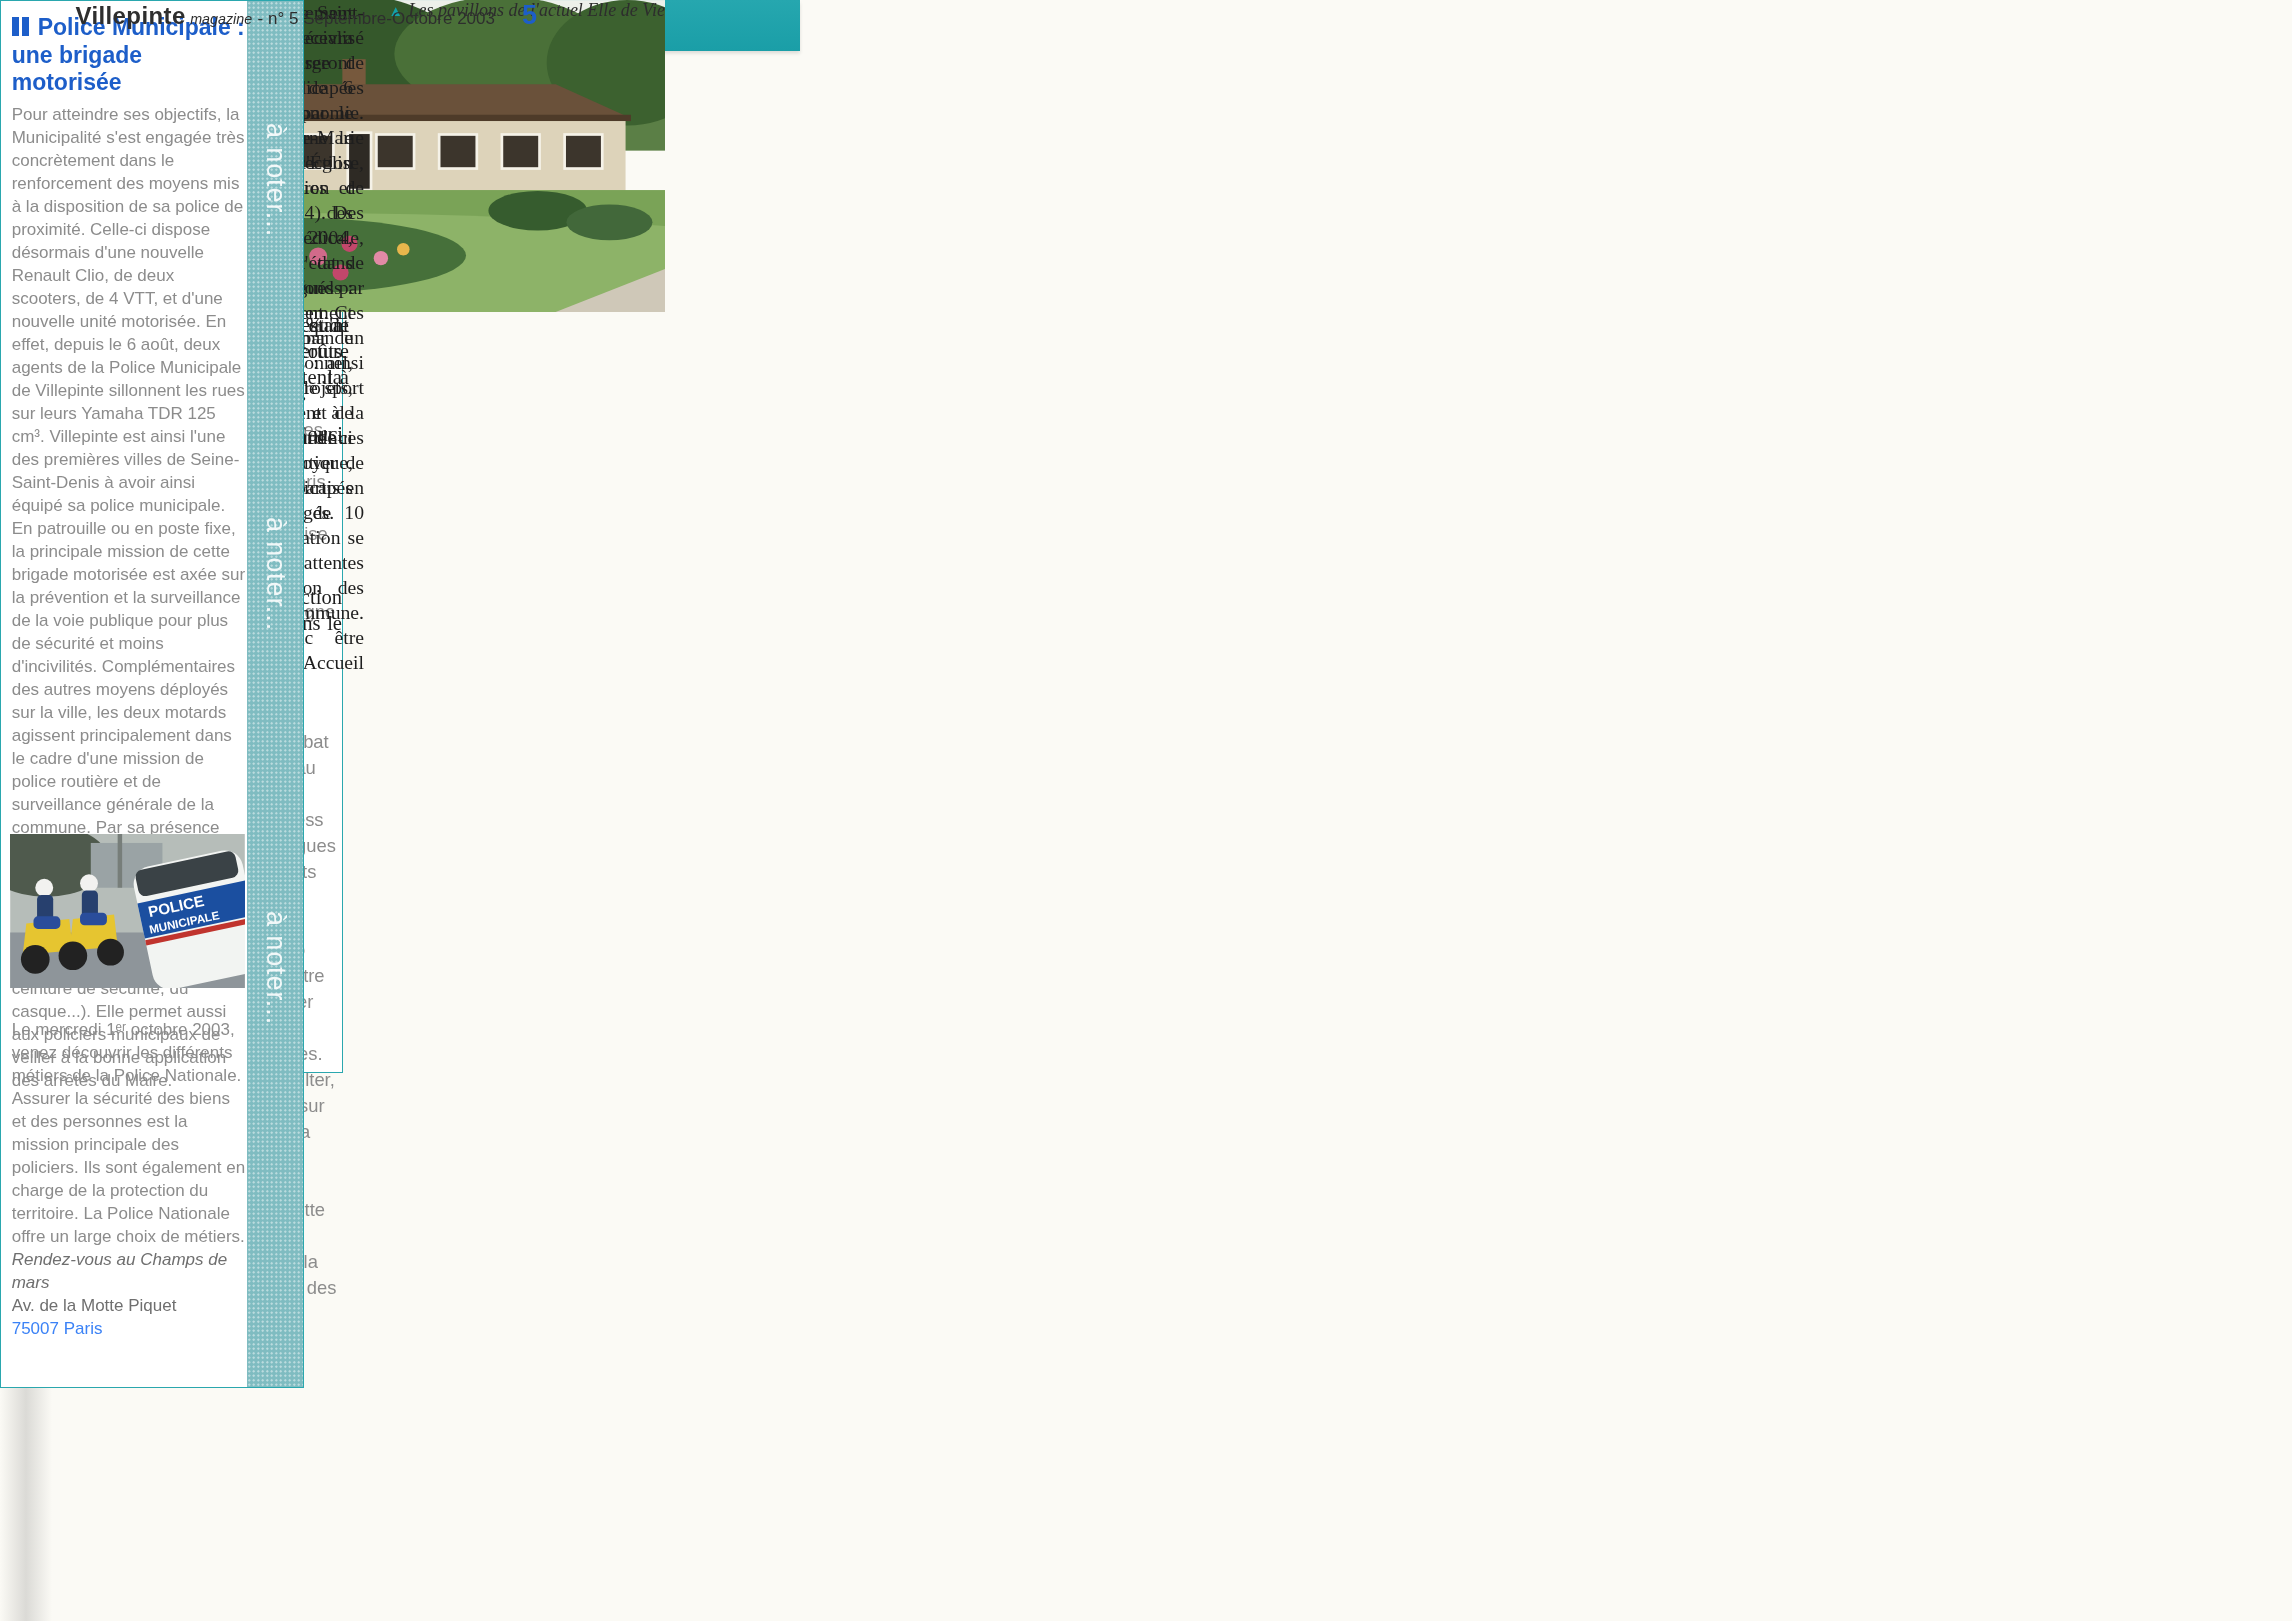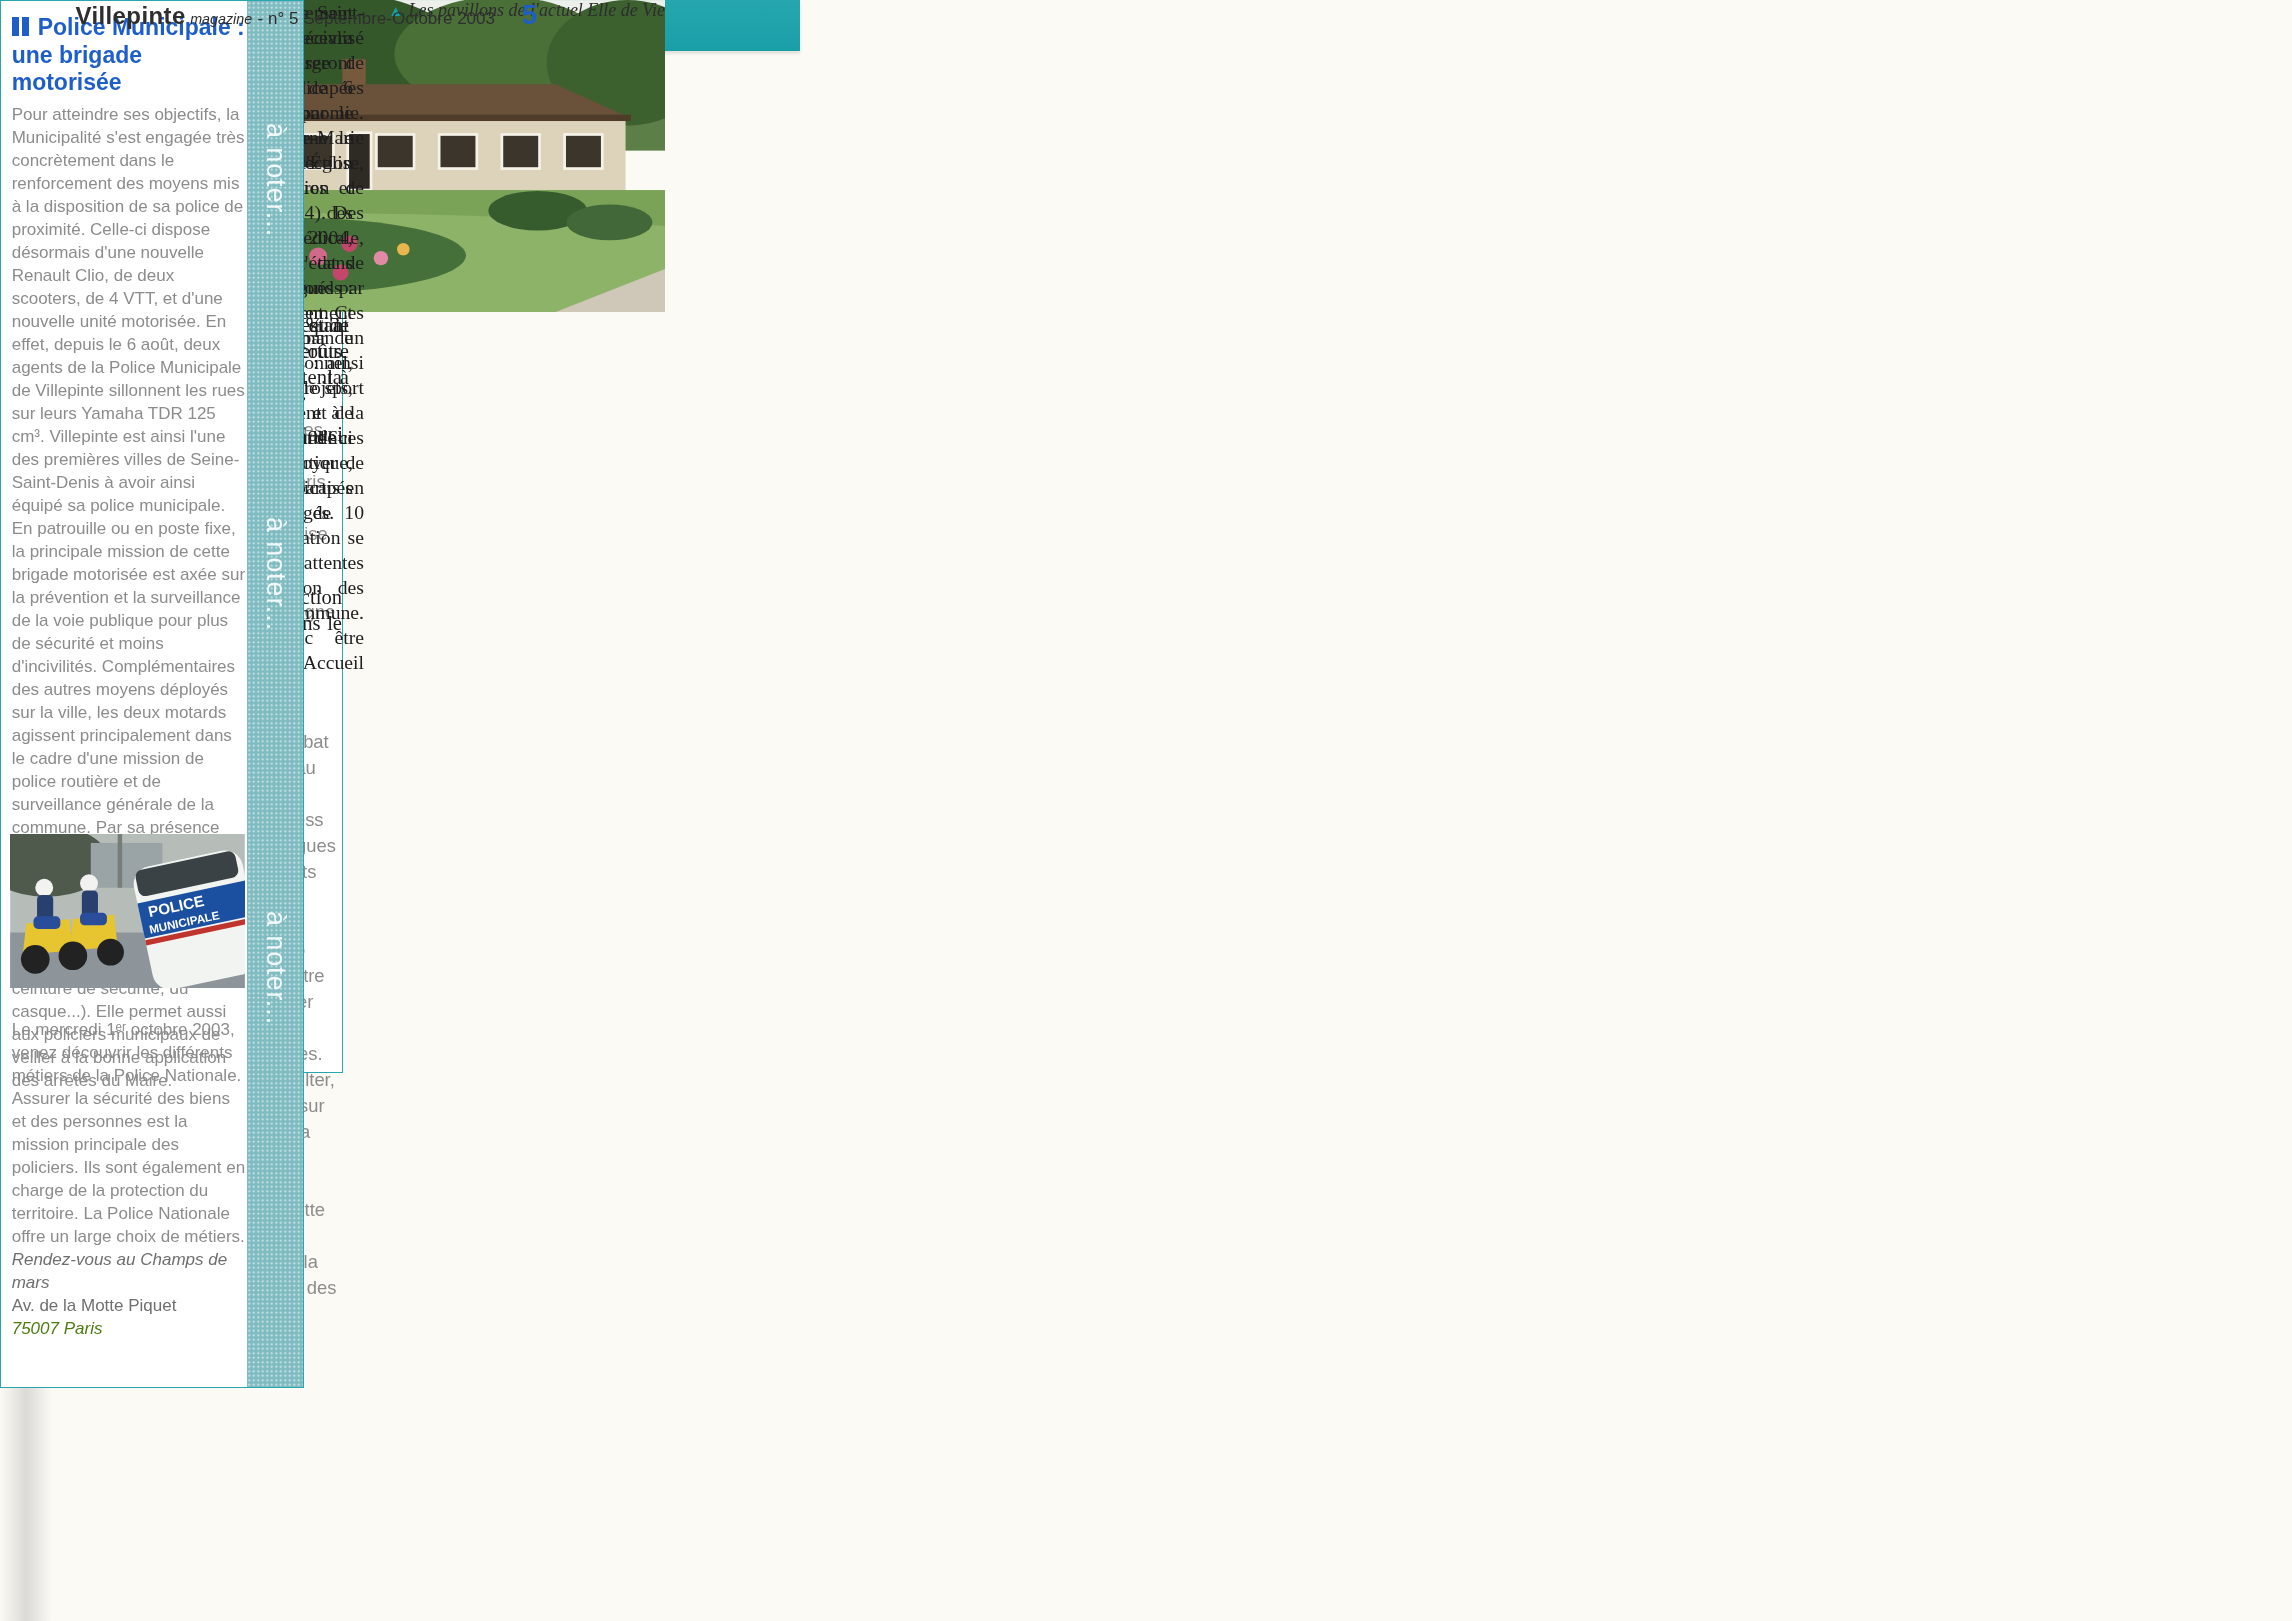--- a/index.html
+++ b/index.html
@@ -331,21 +331,21 @@
             <circle cx="70" cy="136" r="16" fill="#222"></circle>
             <circle cx="112" cy="132" r="15" fill="#222"></circle>
         </g>
       </svg>
     </div>
 
     <div class="abs" style="left:10.7px;top:1010px;width:235px">
       <div class="graybody-r" style="margin-top:7.2px">Le mercredi 1ᵉʳ octobre 2003, venez découvrir les différents métiers de la Police Nationale. Assurer la sécurité des biens et des personnes est la mission principale des policiers. Ils sont également en charge de la protection du territoire. La Police Nationale offre un large choix de métiers.</div>
       <div class="graybody-r" style="font-style:italic;color:#6f6f6f">Rendez-vous au Champs de mars</div>
       <div class="graybody-r" style="color:#6f6f6f">Av. de la Motte Piquet</div>
-      <div class="graybody-r" style="font-style:italic;color:#4d7c0f">75007 Paris</div>
+      <div class="graybody-r" style="color:#3b82f6">75007 Paris</div>
     </div>
   </div>
 
   <div class="abs footer" style="left:1900;top:1772;width:537px;justify-content:flex-end">
     <span class="mag">Villepinte</span>
     <span class="mg">magazine</span>
     <span class="iss">- n° 5 Septembre-Octobre 2003</span>
     <span class="num" style="margin-left:27px;font-style:normal">5</span>
   </div>
 

